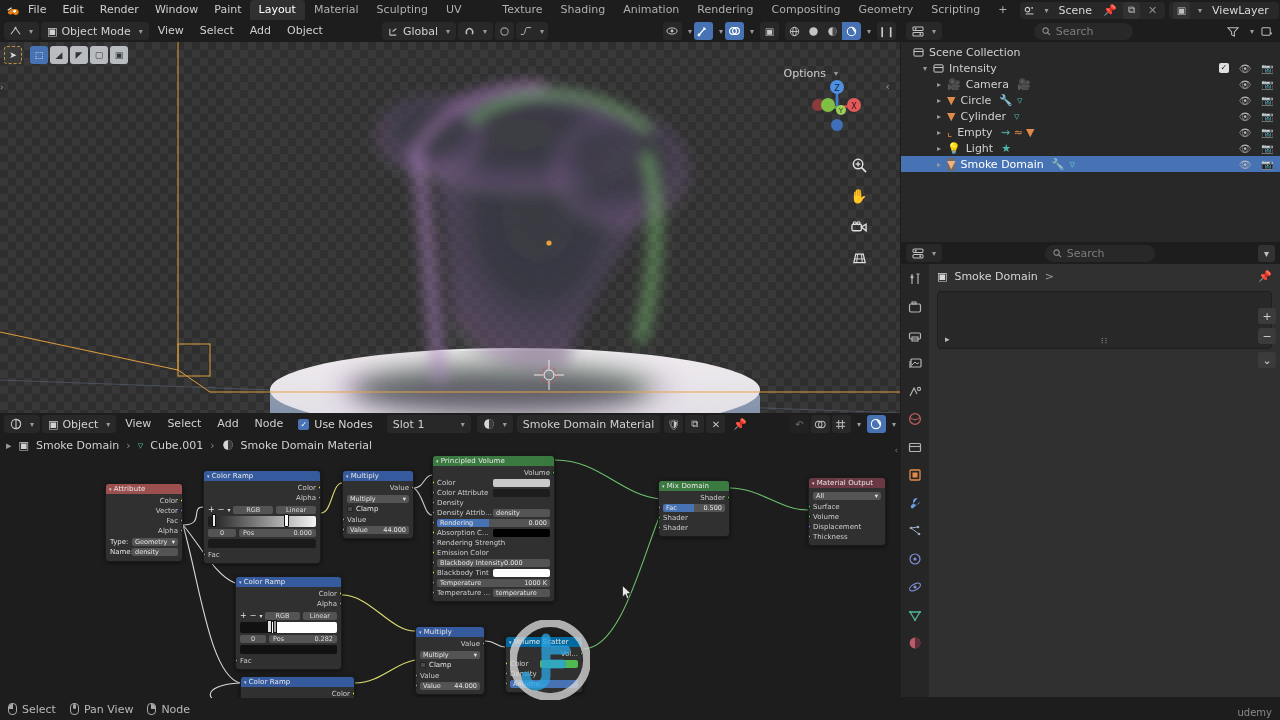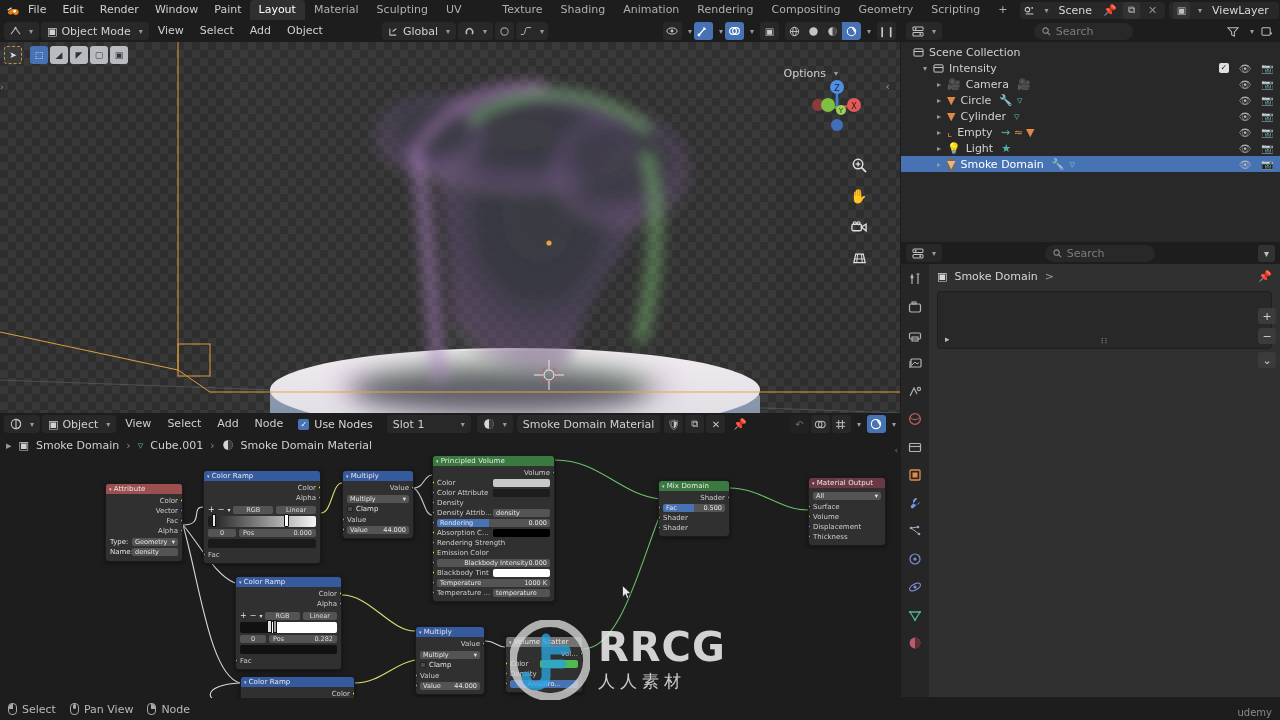--- a/index.html
+++ b/index.html
@@ -986,21 +986,21 @@
         <div class="nrow">
             <span class="sock l" style="background:#9d9d9d"></span>
             <span>Rendering Strength</span>
           </div>
         <div class="nrow">
             <span class="sock l" style="background:#e5e54b"></span>
             <span>Emission Color</span>
           </div>
         <div class="nrow" style="padding:0 4px">
             <span class="sock l" style="background:#9d9d9d"></span>
-            <span class="field" style="justify-content:flex-end">
+            <span class="field" style="justify-content:flex-start">
               <span>Blackbody Intensity</span>
               <span>0.000</span>
             </span>
           </div>
         <div class="nrow">
             <span class="sock l" style="background:#e5e54b"></span>
             <span style="width:56px">Blackbody Tint</span>
             <span class="swatch" style="background:#fff"></span>
           </div>
         <div class="nrow" style="padding:0 4px">
@@ -1147,41 +1147,41 @@
           <span class="sock l" style="background:#9d9d9d"></span>
           <span class="field" style="justify-content:space-between">
               <span>Value</span>
               <span>44.000</span>
             </span>
         </div>
       </div>
     </div>
 
     <div class="node" style="left:505px; top:201px; width:78px;">
-      <div class="nhead" style="background:#737373">
+      <div class="nhead" style="background:#0369a1">
         <span class="tri">▾</span>
           <span>Volume Scatter</span>
       </div>
       <div class="nbody">
         <div class="nrow r">
             <span>Vol...</span>
             <span class="sock r" style="background:#4ec04e"></span>
           </div>
         <div class="nrow">
             <span class="sock l" style="background:#e5e54b"></span>
             <span style="width:30px">Color</span>
             <span class="swatch" style="background:#4fba4f"></span>
           </div>
         <div class="nrow">
             <span class="sock l" style="background:#9d9d9d"></span>
             <span>Density</span>
           </div>
         <div class="nrow" style="padding:0 4px">
             <span class="sock l" style="background:#9d9d9d"></span>
-            <span class="field blue" style="justify-content:center">
+            <span class="field blue" style="justify-content:flex-start">
               <span>Anisotro...</span>
             </span>
           </div>
       </div>
     </div>
 
     <div class="node" style="left:240px; top:241px; width:115px;">
       <div class="nhead" style="background:#355a9e">
         <span class="tri">▾</span>
           <span>Color Ramp</span>
@@ -1205,24 +1205,20 @@
   </div>
 </div>
 
 <div id="rrcg">
   <svg width="80" height="80" viewBox="0 0 80 80" style="opacity:.92">
     <circle cx="40" cy="40" r="37" fill="none" stroke="#d8d8d8" stroke-width="8"></circle>
     <path d="M36 18 L36 56 A10 10 0 0 1 16 56" fill="none" stroke="#2ba3dd" stroke-width="9" stroke-linecap="round"></path>
     <path d="M36 30 L56 30" stroke="#2ba3dd" stroke-width="9" stroke-linecap="round"></path>
     <path d="M36 44 L52 44" stroke="#2ba3dd" stroke-width="9" stroke-linecap="round"></path>
   </svg>
-  <div>
-    <div style="font-size:40px;font-weight:bold;color:#f2f2f2;letter-spacing:1px;line-height:40px">RRCG</div>
-    <div style="font-size:17px;color:#e8e8e8;letter-spacing:5px;margin-top:3px">人人素材</div>
-  </div>
 </div>
 
 <div id="status">
   <div class="row" style="gap:5px">
     <span class="mouse">
         <i></i>
       </span>
     <span>Select</span>
   </div>
   <div class="row" style="gap:5px">

